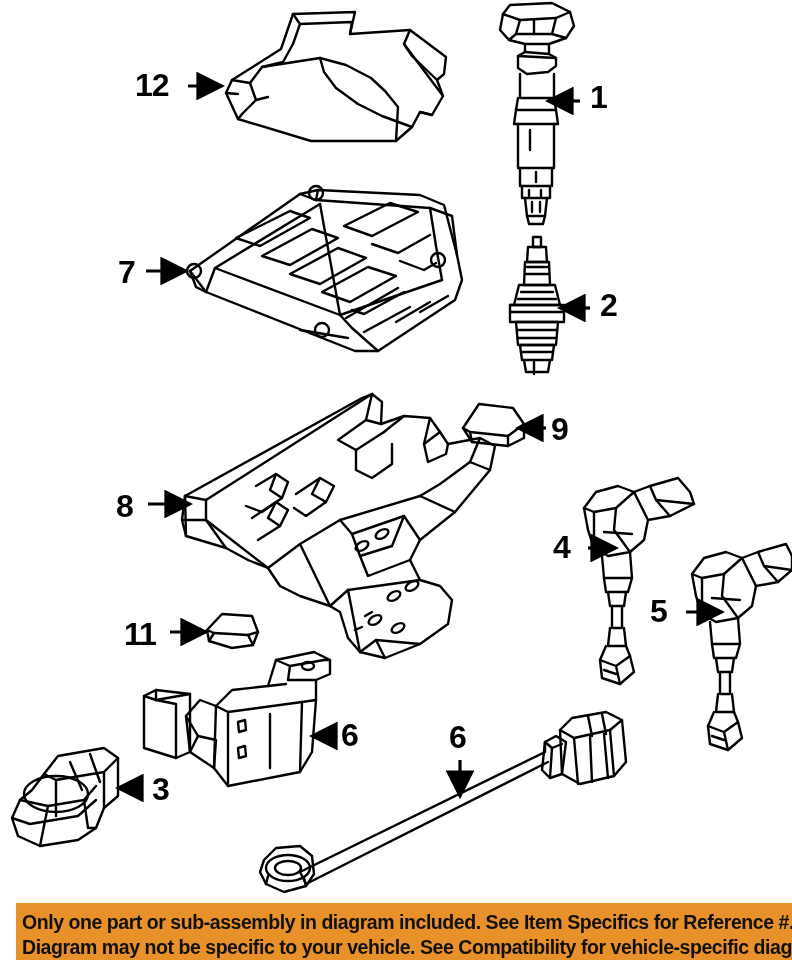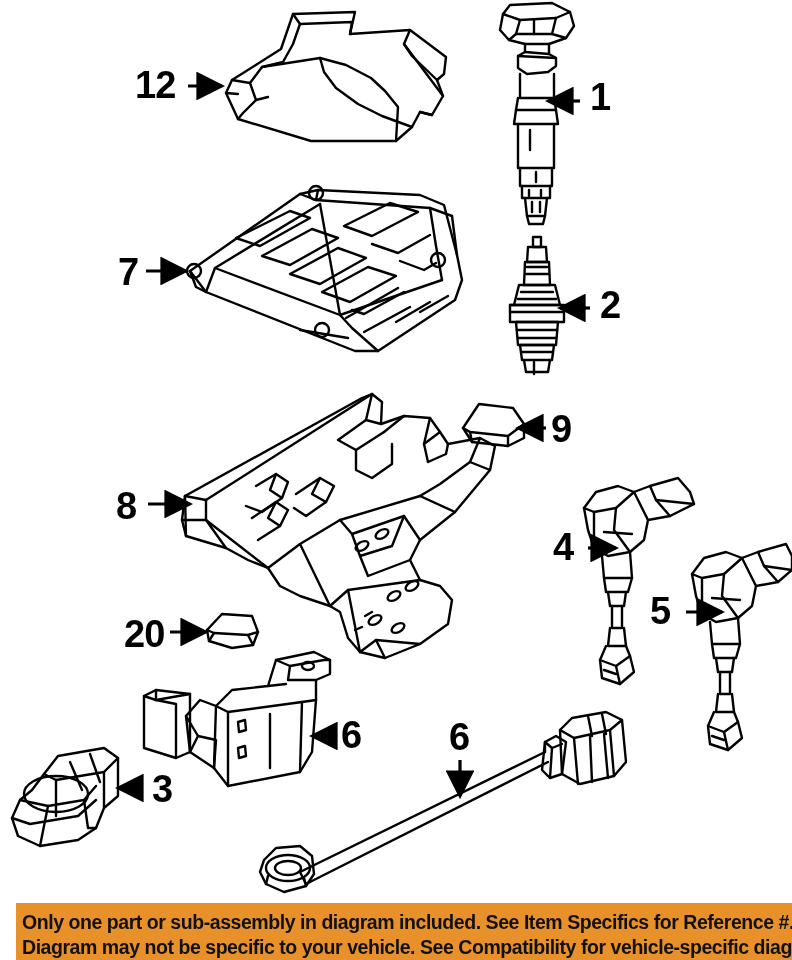--- a/index.html
+++ b/index.html
@@ -26,21 +26,21 @@
     left: 0;
     top: 0;
     width: 792px;
     height: 960px;
     display: block;
   }
   .callout {
     position: absolute;
     font-family: "Liberation Sans", sans-serif;
     font-weight: bold;
-    font-size: 38px;
+    font-size: 32px;
     line-height: 38px;
     color: #000000;
     letter-spacing: -1px;
     white-space: nowrap;
     user-select: none;
   }
   #disclaimer-banner {
     position: absolute;
     left: 16px;
     top: 903px;
@@ -354,21 +354,21 @@
       <line x1="132" y1="788" x2="118" y2="788" marker-end="url(#arrowhead)"></line>
     </g>
   </svg>
 
   <div class="callout" style="left:135px; top:66px;">12</div>
 
   <div class="callout" style="left:118px; top:253px;">7</div>
 
   <div class="callout" style="left:116px; top:487px;">8</div>
 
-  <div class="callout" style="left:124px; top:615px;">20</div>
+  <div class="callout" style="left:124px; top:615px;">11</div>
 
   <div class="callout" style="left:152px; top:770px;">3</div>
 
   <div class="callout" style="left:590px; top:78px;">1</div>
 
   <div class="callout" style="left:600px; top:286px;">2</div>
 
   <div class="callout" style="left:551px; top:410px;">9</div>
 
   <div class="callout" style="left:553px; top:528px;">4</div>

